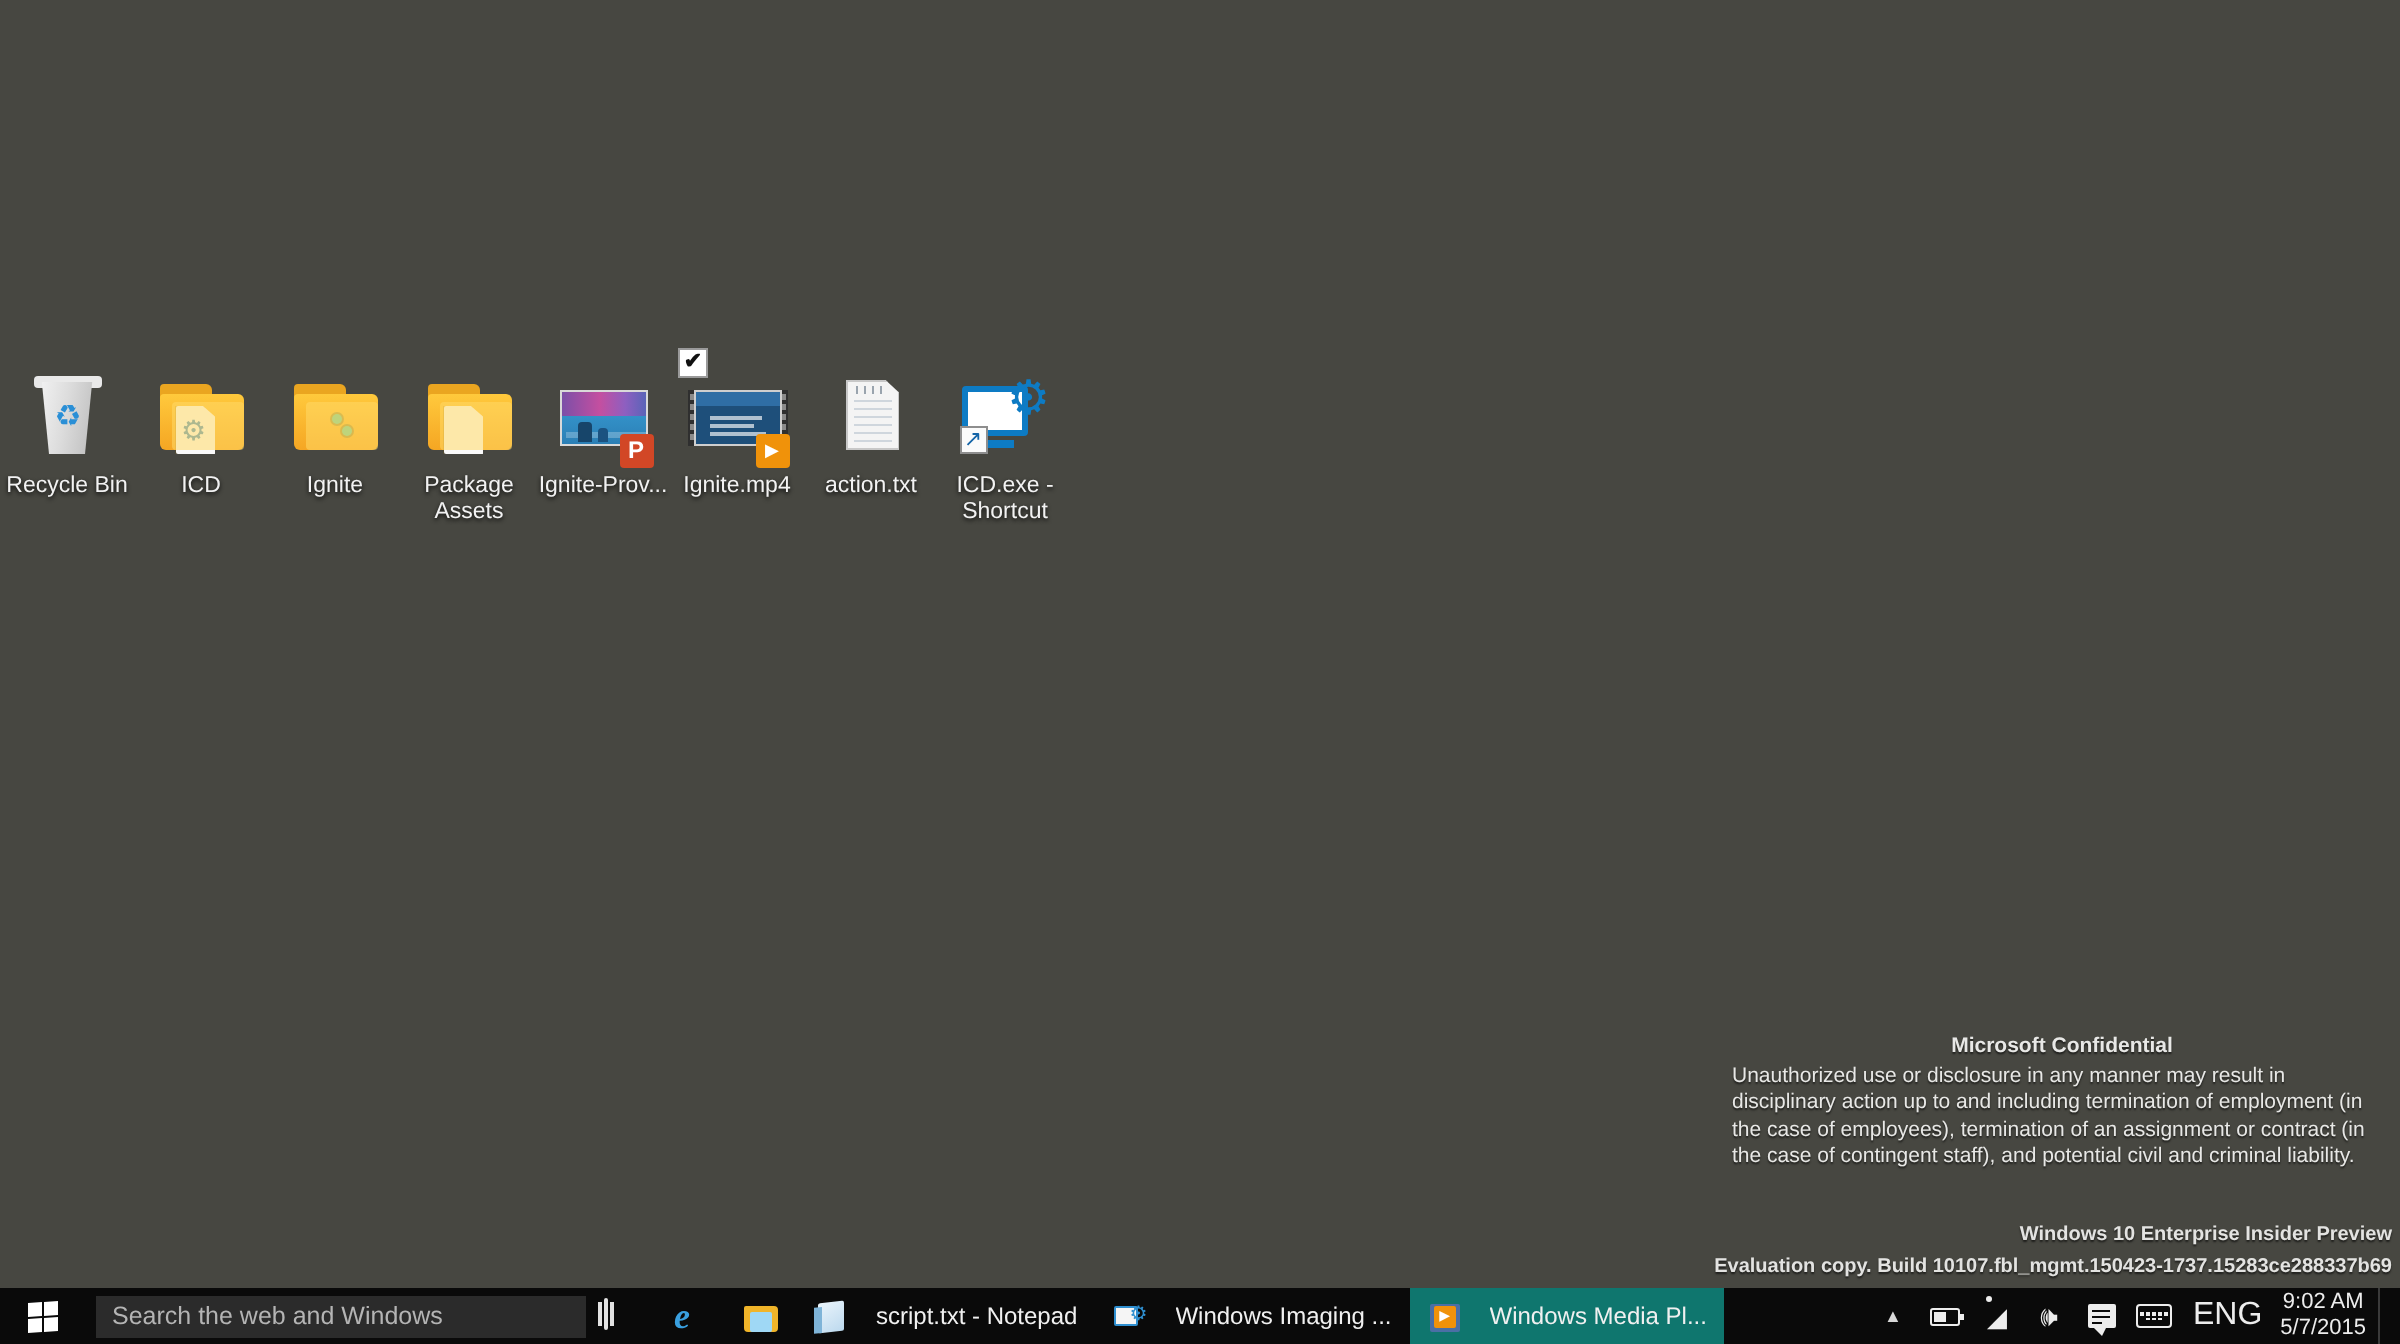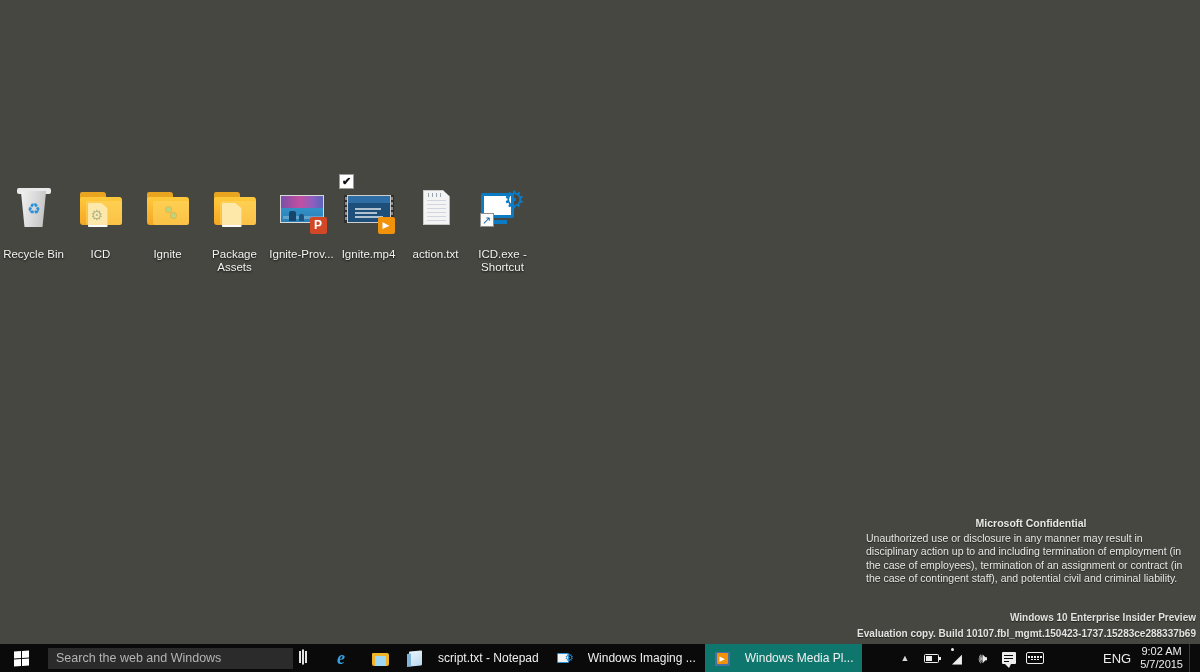--- a/index.html
+++ b/index.html
@@ -13,21 +13,21 @@
 
   
   .icon-grid{position:absolute;left:0;top:178px;display:flex;align-items:flex-start;}
   .dicon{
     width:67px;position:relative;
     display:flex;flex-direction:column;align-items:center;
     padding-top:6px;
   }
   .dicon .art{width:48px;height:48px;position:relative;}
   .dicon .cap{
-    margin-top:16px;width:65px;text-align:center;
+    margin-top:5px;width:65px;text-align:center;
     font-size:11.5px;line-height:12.5px;color:#f2f2f2;
     text-shadow:0 1px 2px rgba(0,0,0,.85);
     word-wrap:break-word;
   }
   .sel-check{
     position:absolute;left:4px;top:-4px;width:13px;height:13px;
     background:#fff;border:1px solid #9a9a9a;
     display:flex;align-items:center;justify-content:center;
     font-size:11px;line-height:11px;color:#111;font-weight:bold;
     z-index:5;
@@ -202,21 +202,21 @@
   .wifi{font-size:13px;line-height:13px;color:#ededed;position:relative;}
   .wifi-dot{position:absolute;left:-1px;top:-4px;width:3px;height:3px;border-radius:50%;background:#ededed;}
   .vol{font-size:14px;line-height:14px;color:#ededed;}
   .ac{width:14px;height:12px;background:#ededed;border-radius:1px;position:relative;}
   .ac:after{content:"";position:absolute;left:3px;top:12px;border-left:4px solid transparent;
             border-right:2px solid transparent;border-top:4px solid #ededed;}
   .ac i{position:absolute;left:2px;height:1.4px;background:#0a0a0a;display:block;}
   .kbd{width:18px;height:12px;border:1.3px solid #ededed;border-radius:2px;box-sizing:border-box;
        display:flex;flex-wrap:wrap;align-content:center;justify-content:center;gap:1px;padding:1px;}
   .kbd i{width:2px;height:1.6px;background:#ededed;display:block;}
-  .lang{color:#ededed;font-size:13px;padding:0 7px;margin-left:48px;}
+  .lang{color:#ededed;font-size:16px;padding:0 7px;}
   .clock{color:#ededed;font-size:11px;line-height:13px;text-align:center;padding:0 6px 0 2px;}
   .showdesk{width:6px;height:28px;border-left:1px solid #3a3a3a;}
 </style>
 </head>
 <body>
 
 <div id="desktop">
 
   <div class="icon-grid">
 

